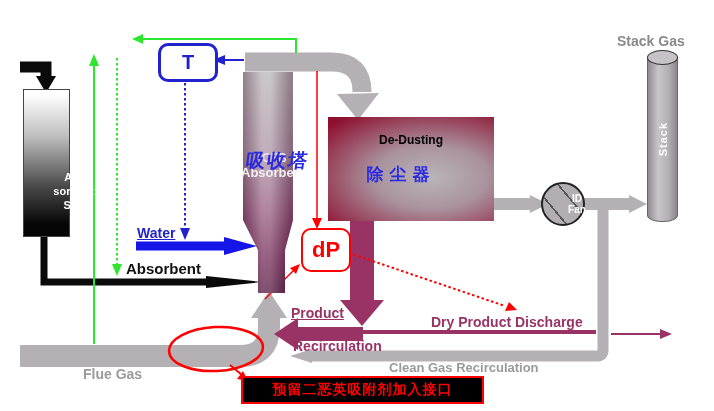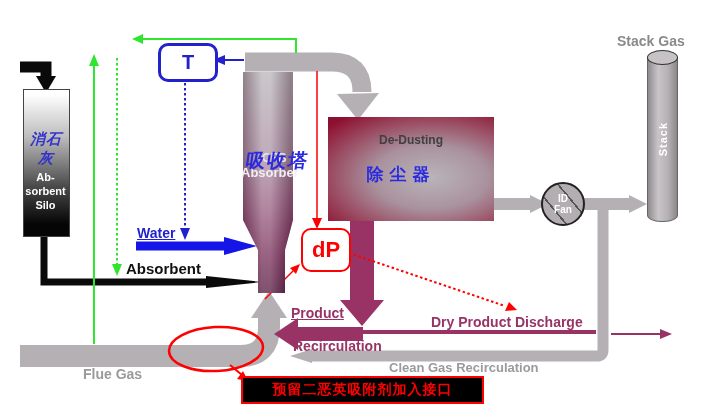--- a/index.html
+++ b/index.html
@@ -1,20 +1,20 @@
 <!DOCTYPE html>
 <html style="--green: #2ee62e; --blue: #2222cc; --red: #ff0000; --maroon: #993366; --dark_red: #8e1030; --pipe_gray: #b4b0b4; --text_gray: #9a9a9a;"><head>
 <meta charset="utf-8">
 <style>
   html,body{margin:0;padding:0;background:#fff;}
   #stage{position:relative;width:714px;height:411px;background:#fff;overflow:hidden;
          font-family:"Liberation Sans",sans-serif;}
   #pipes{position:absolute;left:0;top:0;z-index:1;}
   .abs{position:absolute;z-index:2;}
-  .preline{white-space:pre-line;}
+  .preline{white-space:pre-line;margin-left:28px;}
 
   
   .ibox{display:flex;align-items:center;justify-content:center;background:#fff;
         border-radius:10px;font-weight:bold;text-align:center;}
   #so2-box{left:78px;top:22px;width:54px;height:31px;border:3px solid var(--green);
            color:var(--green);font-size:16px;}
   #t-box{left:158px;top:43px;width:54px;height:33px;border:3px solid var(--blue);
          color:var(--blue);font-size:20px;}
   #dp-box{left:301px;top:228px;width:46px;height:40px;border:2px solid var(--red);
           color:var(--red);font-size:22px;}
@@ -34,21 +34,21 @@
                linear-gradient(180deg,#b6b2b6 0%,#a88ca0 38%,#93577b 62%,#702350 84%,#4e0f38 100%);}
   #absorber-abbr{left:262px;top:151px;color:#e8e4e8;font-size:12px;font-weight:bold;}
   #absorber-name{left:241px;top:165px;width:54px;text-align:center;color:#f2eef2;
                  font-size:13px;font-weight:bold;}
   #absorber-cn{left:246px;top:148px;color:#2a2ae0;font-size:19px;font-weight:bold;
                letter-spacing:2px;transform:skewX(-8deg);}
 
   
   #dedusting{left:328px;top:117px;width:166px;height:104px;
     background:radial-gradient(ellipse 90% 80% at 62% 58%,#bab4ba 0%,#a9929e 38%,#8e1030 92%);}
-  #dedusting-name{left:328px;top:133px;width:166px;text-align:center;color:#404040;
+  #dedusting-name{left:328px;top:133px;width:166px;text-align:center;color:#000000;
                   font-size:12px;font-weight:bold;}
   #dedusting-cn{left:328px;top:163px;width:146px;text-align:center;color:#2a2ae0;
                 font-size:17px;letter-spacing:6px;font-weight:bold;}
 
   
   #fan{left:541px;top:182px;width:44px;height:44px;border-radius:50%;
        border:2px solid #222;box-sizing:border-box;
        background:linear-gradient(50deg,transparent 30%,#555 30%,#555 33%,transparent 33%,transparent 64%,#555 64%,#555 67%,transparent 67%),#b2aeb2;
        display:flex;align-items:center;justify-content:center;}
   #fan-label{color:#fff;font-size:10px;font-weight:bold;text-align:center;line-height:1.1;}
@@ -180,21 +180,20 @@
     </g>
 
     <ellipse cx="216" cy="349" rx="47" ry="22" fill="none" stroke="#ff0000" stroke-width="2.5" transform="rotate(-3 216 349)"></ellipse>
     <g>
       <line x1="230" y1="365" x2="242" y2="375" stroke="#ff0000" stroke-width="2"></line>
       <polygon points="248,381 237,379 243,371" fill="#ff0000"></polygon>
     </g>
   </svg>
 
   <div class="abs" id="silo"></div>
-  <div class="abs" id="silo-cn">消石灰</div>
   <div class="abs preline" id="silo-name">Ab-
 sorbent
 Silo</div>
 
   <div class="abs" id="absorber"></div>
   <div class="abs" id="absorber-abbr">CFB</div>
   <div class="abs" id="absorber-name">Absorber</div>
   <div class="abs" id="absorber-cn">吸收塔</div>
 
   <div class="abs" id="dedusting"></div>

